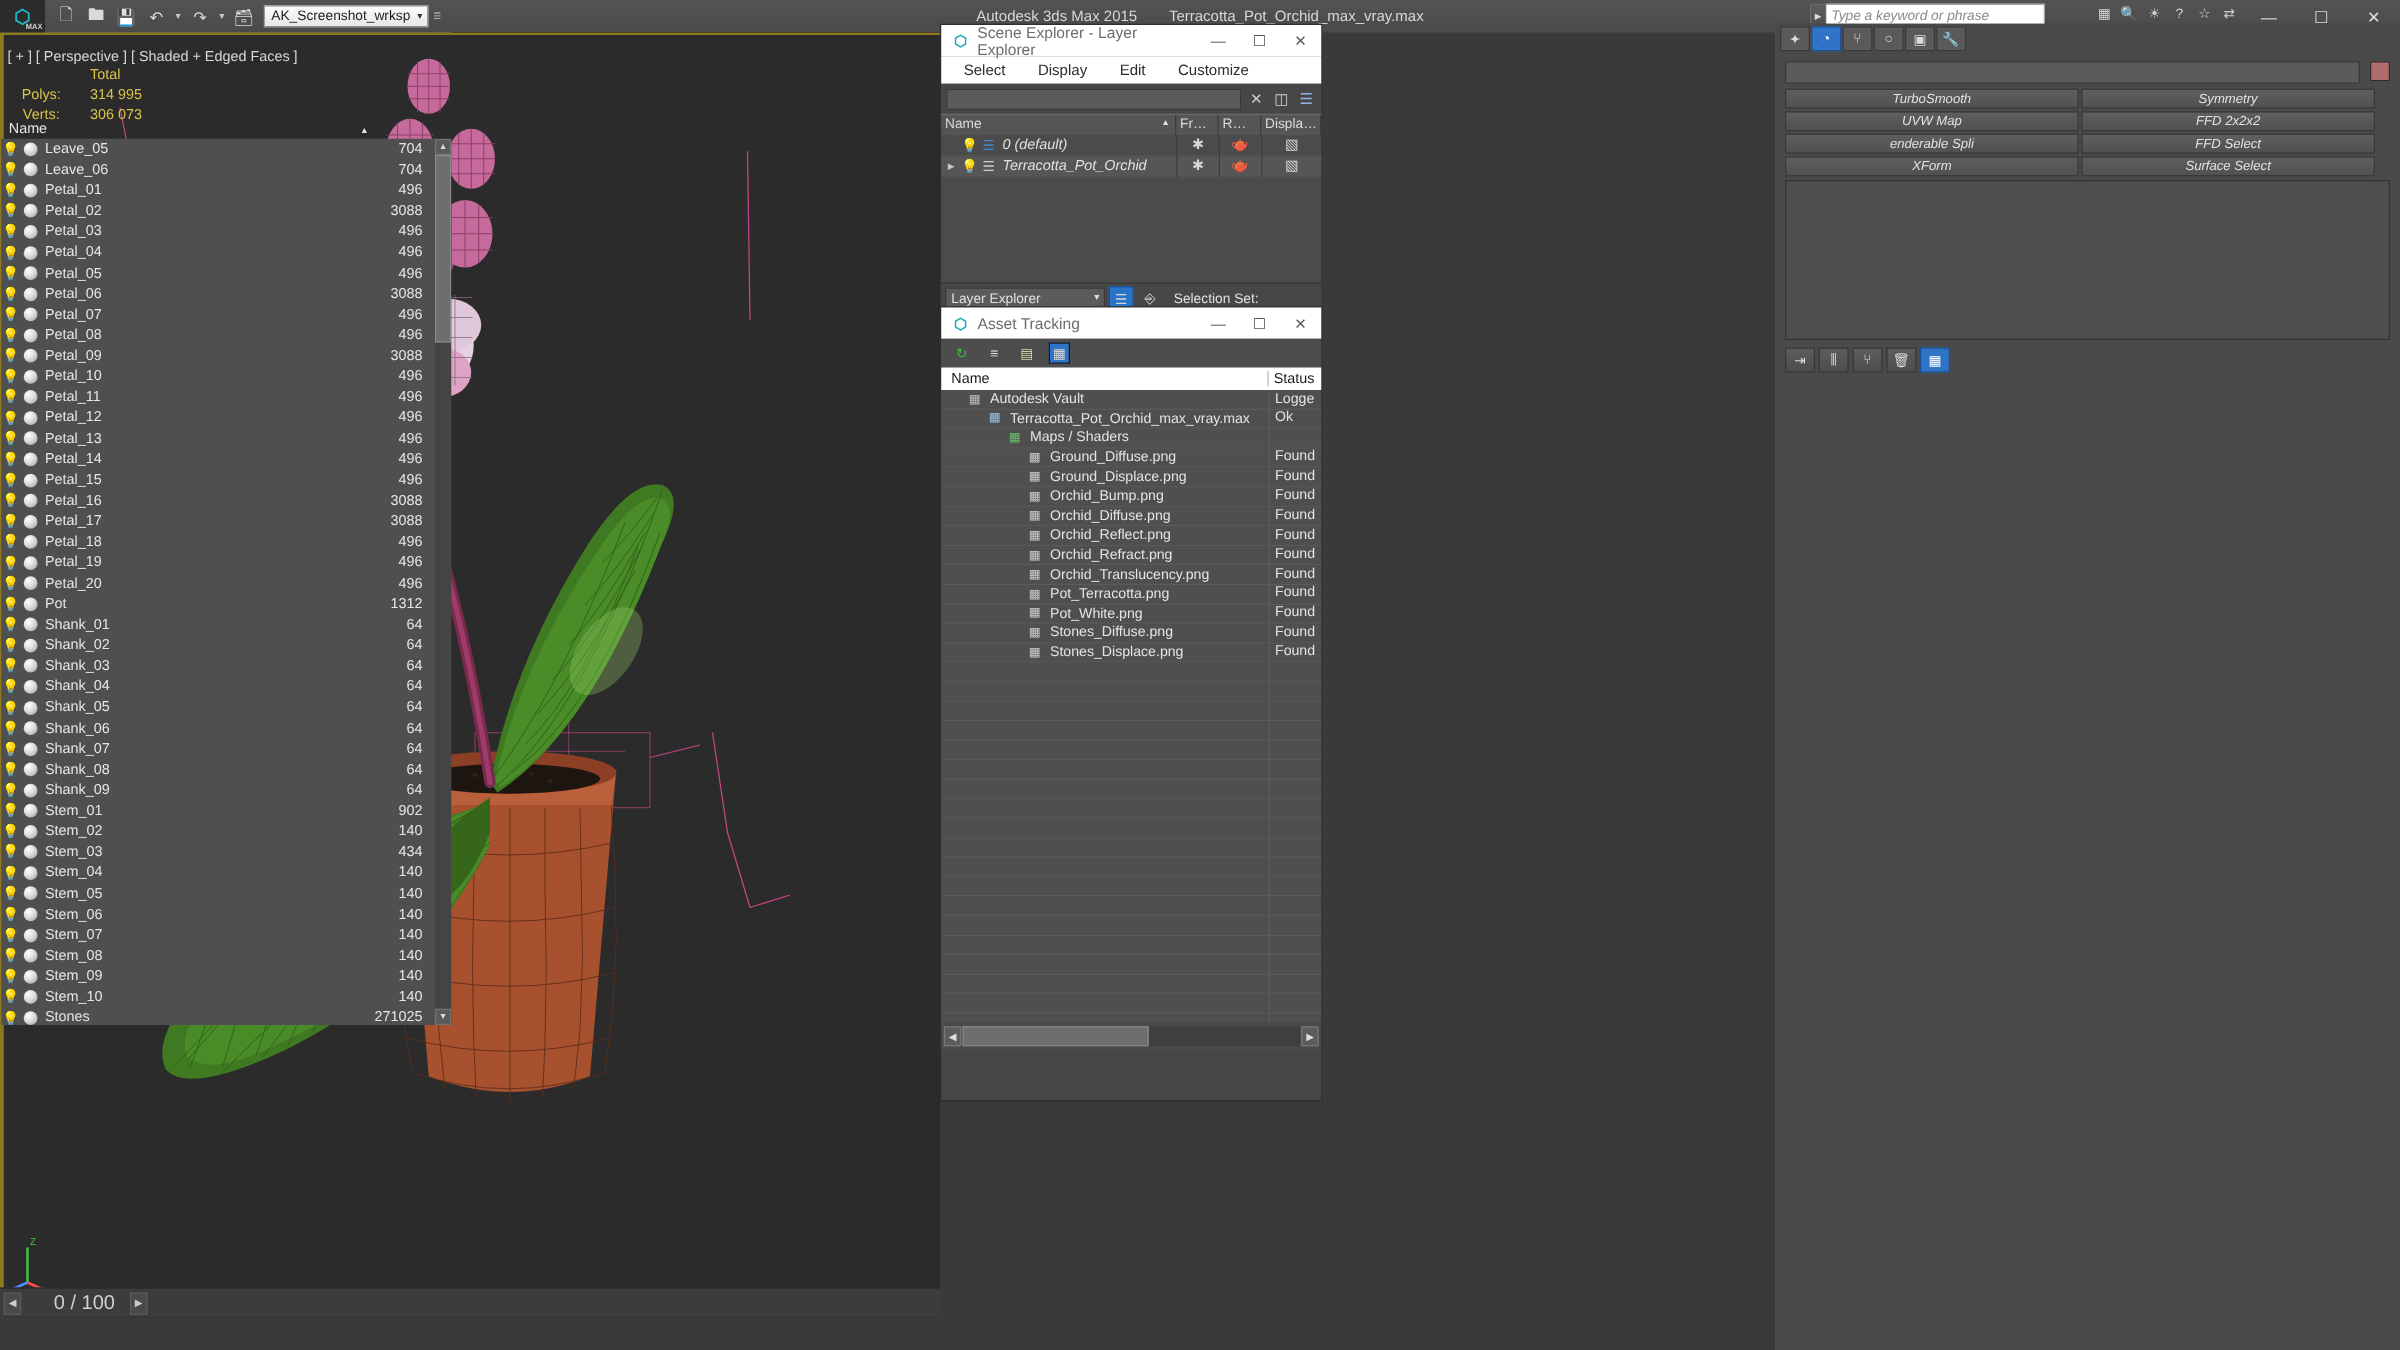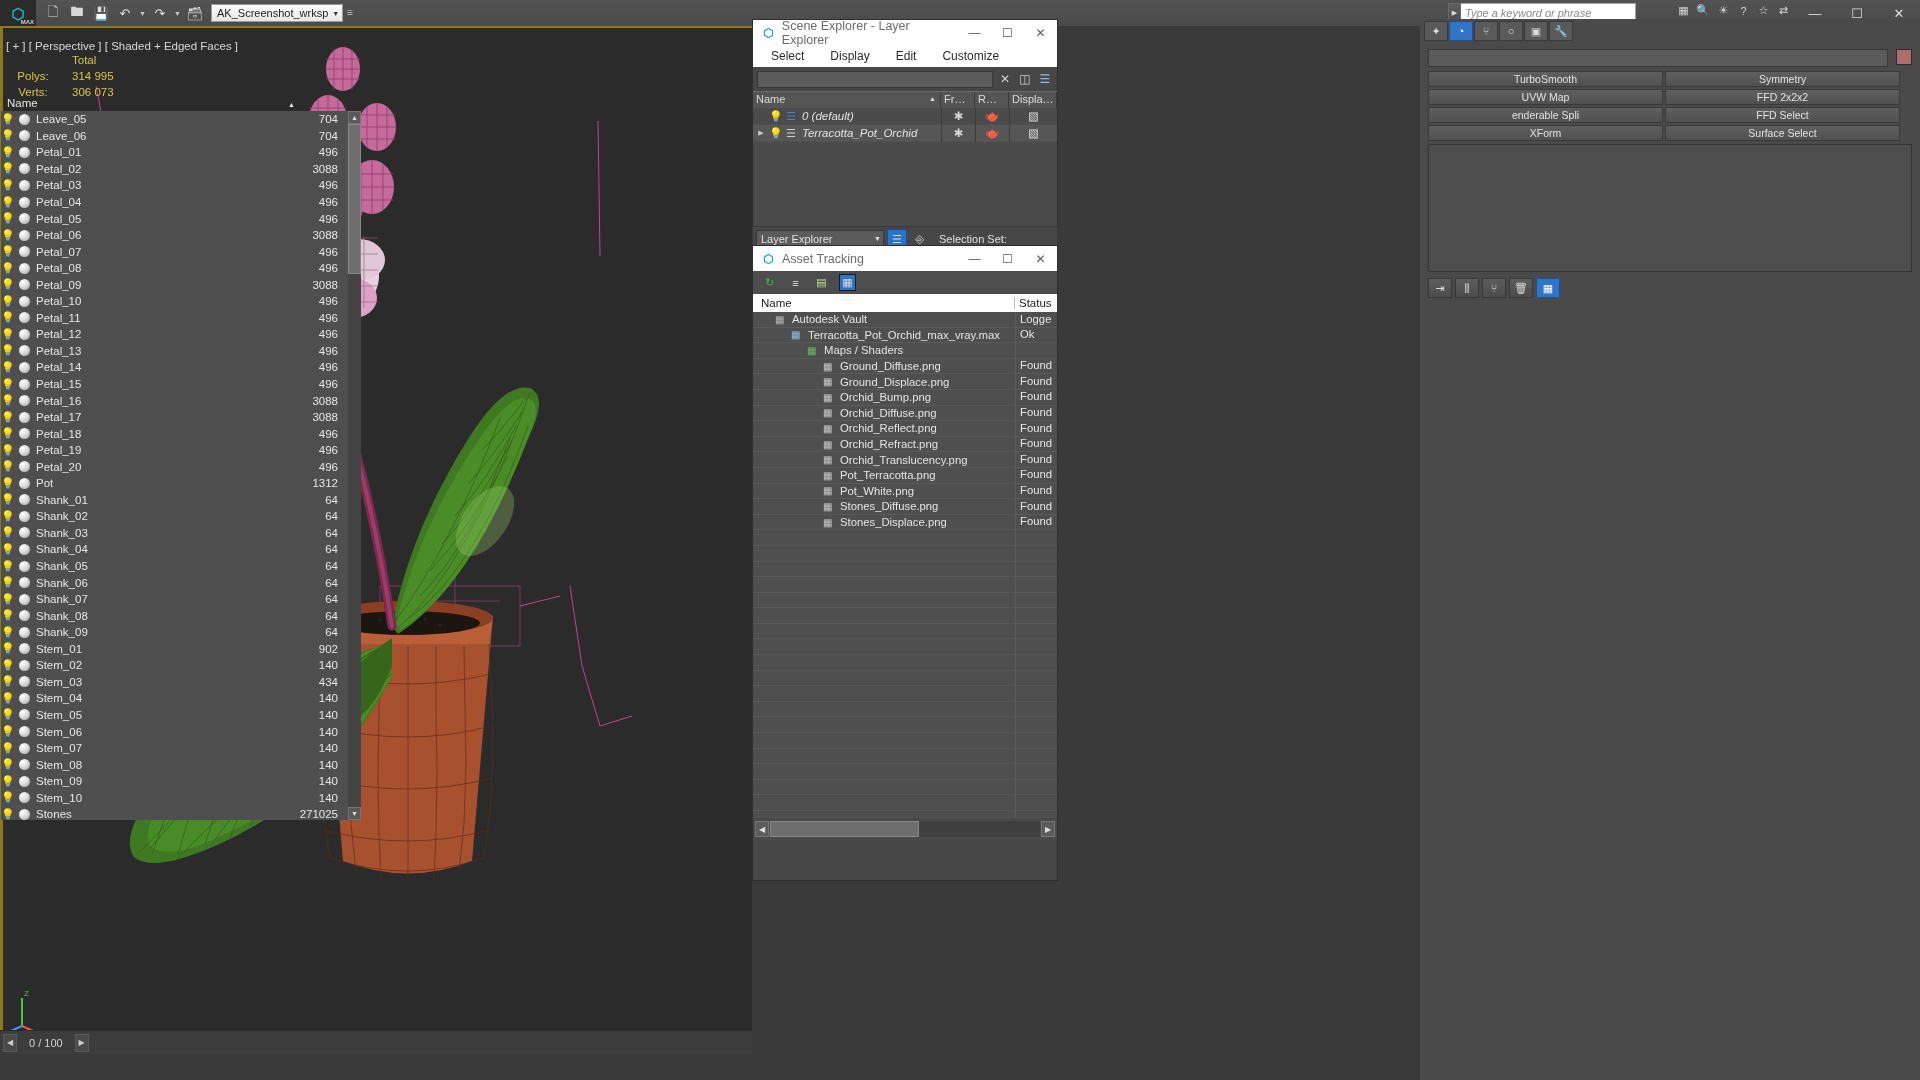--- a/index.html
+++ b/index.html
@@ -75,21 +75,21 @@
   .vp-gold-left { position:absolute; left:0; top:0; width:3px; height:1028px; background:#8e7a1d;}
   .vp-gold-top { position:absolute; left:0; top:0; width:752px; height:2px; background:#8e7a1d;}
 
   
   .scene { position:absolute; inset:0; }
   .statusbar {
     position:absolute; left:0; bottom:0; width:752px; height:24px;
     background:#3c3c3c; border-top:1px solid #2a2a2a; display:flex; align-items:center;
   }
   .sb-arrow { width:14px;height:18px; background:#4a4a4a;border:1px solid #5a5a5a; display:flex;align-items:center;justify-content:center; font-size:8px; color:#ccc; margin-left:3px;}
-  .sb-frame { margin-left:12px; font-size:11px; color:#d0d0d0; }
+  .sb-frame { margin-left:26px; font-size:16px; color:#d0d0d0; }
 
   
   .panel { position:absolute; background:#474747; }
   .pnl-title {
     background:#fff; height:25px; display:flex; align-items:center; padding-left:8px;
     color:#6d6d6d; font-size:12.5px;
   }
   .pnl-title .tico { width:15px;height:15px;margin-right:6px; display:flex;align-items:center;justify-content:center; color:#18a8ba; font-size:12px; font-weight:bold;}
   .pnl-title .wb { margin-left:auto; display:flex; }
   .pnl-title .wb span { width:33px; text-align:center; color:#5a5a5a; font-size:12px;}
@@ -198,21 +198,21 @@
   
   .cmd { position:absolute; left:1420px; top:19px; width:500px; height:1061px; background:#4a4a4a;}
   .cmd-tabs { height:24px; display:flex; align-items:center; gap:1px; padding-left:4px; background:#4a4a4a;}
   .cmd-tab { width:24px;height:20px; background:#5a5a5a; border:1px solid #3a3a3a; display:flex;align-items:center;justify-content:center; font-size:11px; color:#dcdcdc;}
   .cmd-tab.act { background:#2f74c6; border-color:#1f4f8f; color:#fff;}
   .cmd-name { margin:6px 8px 0 8px; height:18px; background:#5b5b5b; border:1px solid #383838; display:flex; }
   .cmd-colorchip { width:16px;height:16px; background:#b06d6d; border:1px solid #2e2e2e; margin:6px 8px 0 0;}
   .cmd-rowa { display:flex; align-items:flex-start; }
   .cmd-modlist { margin:8px 8px 0 8px; height:19px; background:#f2f2f2; color:#1c1c1c; font-size:11.5px; display:flex;align-items:center; padding:0 14px 0 4px; position:relative; border:1px solid #8d8d8d;}
   .cmd-modlist .cv { position:absolute; right:3px; top:4px; font-size:8px; color:#333;}
-  .cmd-stack { margin:4px 20px 0 8px; }
+  .cmd-stack { margin:4px 20px 0 8px;font-style:italic; }
   .cmd-strow { display:flex; gap:2px; margin-bottom:2px;}
   .cmd-stbtn {
     flex:1; height:16px; background:linear-gradient(#5f5f5f,#505050); border:1px solid #3a3a3a;
     color:#e2e2e2; font-size:10.5px; display:flex;align-items:center;justify-content:center; overflow:hidden; white-space:nowrap;
   }
   .cmd-listbox { margin:3px 8px 0 8px; height:128px; background:#4e4e4e; border:1px solid #333;}
   .cmd-iconrow { margin:6px 8px 0 8px; display:flex; gap:3px; align-items:center;}
   .cmd-ibtn { width:24px;height:20px; background:linear-gradient(#5d5d5d,#4d4d4d); border:1px solid #383838; display:flex;align-items:center;justify-content:center; font-size:11px; color:#dcdcdc;}
   .cmd-ibtn.blue { background:#2f74c6; border-color:#1f4f8f; color:#fff;}
 </style>
@@ -233,20 +233,24 @@
       <div class="qbtn">↶</div>
       <div class="tinyarrow">▼</div>
       <div class="qbtn">↷</div>
       <div class="tinyarrow">▼</div>
       <div class="qbtn">🗃</div>
       <div class="wrkspc">
         <span>AK_Screenshot_wrksp</span>
         <span class="caret">▼</span>
       </div>
       <div class="tinyarrow">☰</div>
+    </div>
+    <div class="apptitle">
+      <span>Autodesk 3ds Max  2015</span>
+      <span class="fname">Terracotta_Pot_Orchid_max_vray.max</span>
     </div>
     <div class="searchwrap">
       <div class="exp">▶</div>
       <div class="searchbox">Type a keyword or phrase</div>
     </div>
     <div class="topicons">
       <div class="ti">▦</div>
       <div class="ti">🔍</div>
       <div class="ti">☀</div>
       <div class="ti">?</div>

